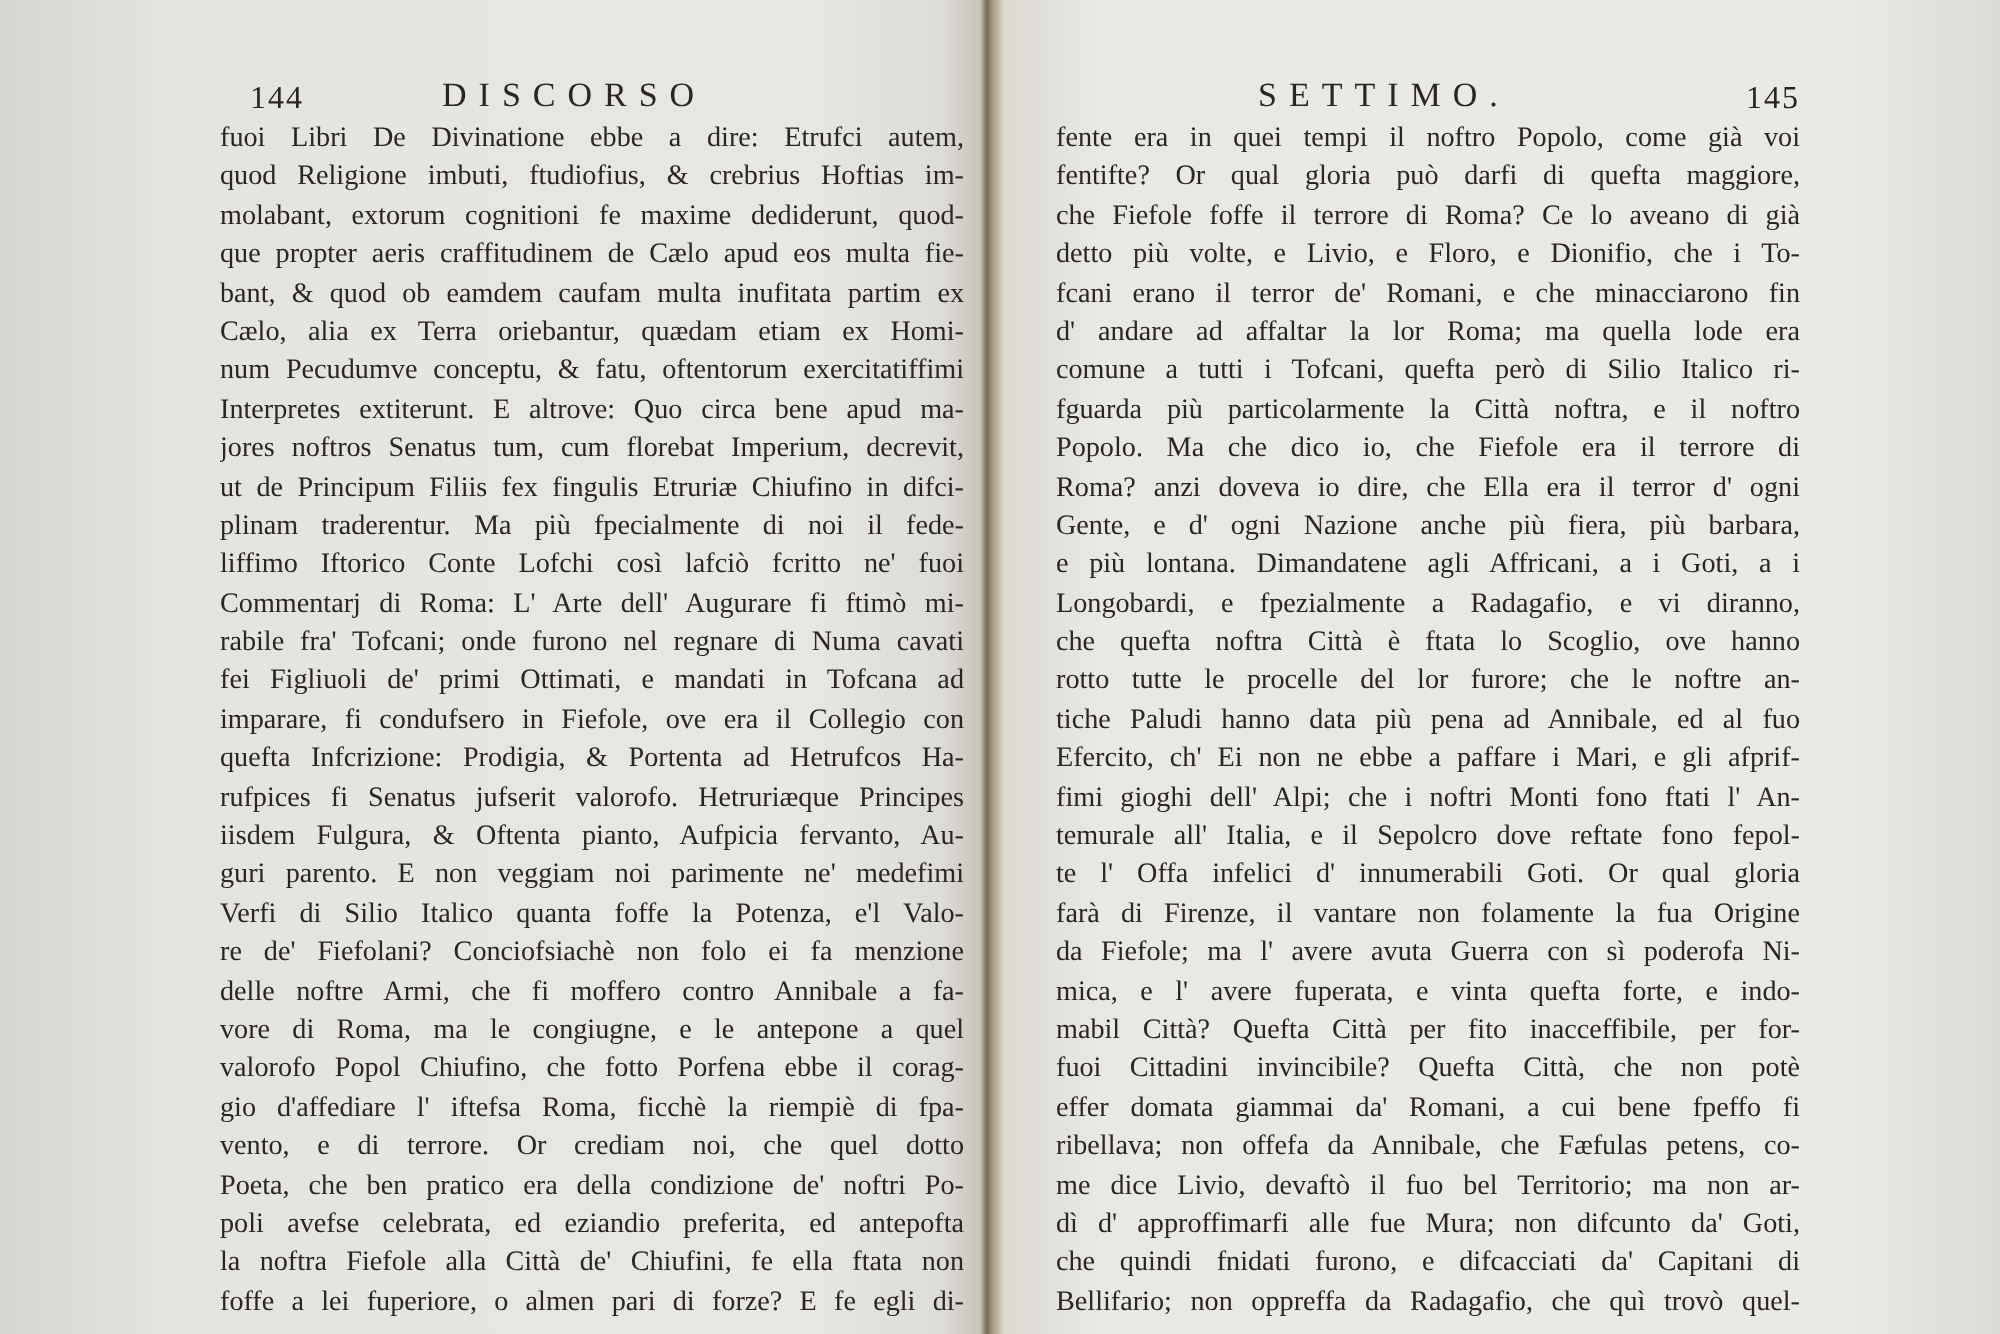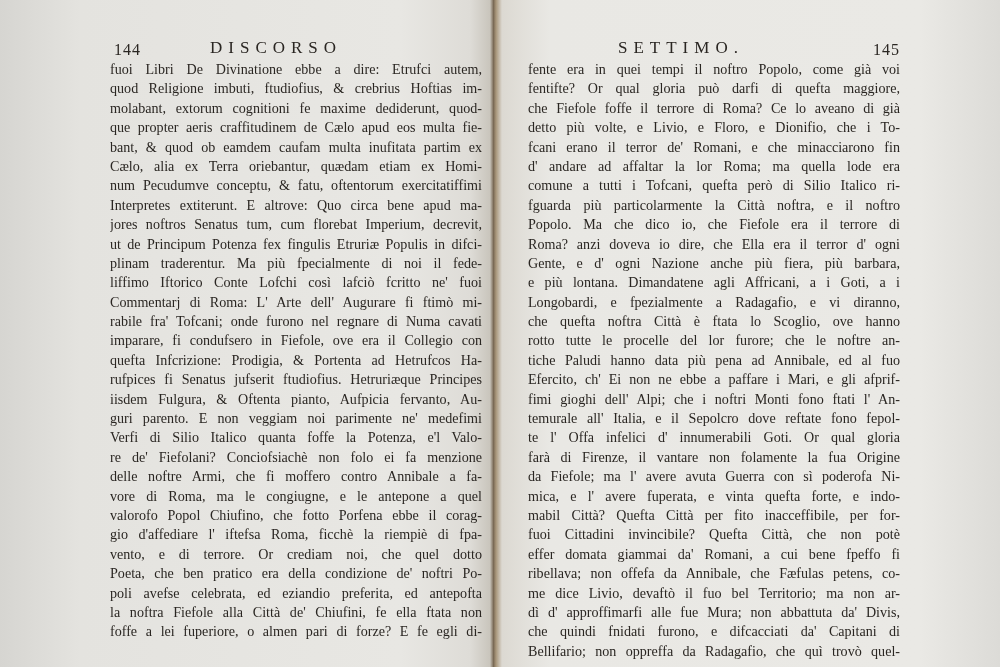--- a/index.html
+++ b/index.html
@@ -12,21 +12,21 @@
     .spread {
       position: relative; width: 1000px; height: 667px;
       background: linear-gradient(90deg, #d6d5d1 0%, #e4e3df 8%, #e8e7e3 40%, #dedcd7 47%, #c9c5bc 49%, #7a6a55 49.35%, #a8967a 49.6%, #dcd9d2 50.2%, #e9e8e4 55%, #eae9e5 92%, #dcdbd7 100%);
     }
     .page {
       position: absolute; top: 36px; width: 372px;
     }
     .page.left { left: 110px; }
     .page.right { left: 528px; }
     .running-head {
-      position: relative; height: 24px; font-size: 17px;
+      position: relative; height: 24px; font-size: 17px; margin-left: 11px;
     }
     .folio { position: absolute; top: 5px; font-size: 16px; letter-spacing: 1px; }
     .left .folio { left: 4px; }
     .right .folio { right: 0px; }
     .head-title {
       position: absolute; top: 2px; letter-spacing: 6px; font-size: 17px;
     }
     .left .head-title { left: 100px; }
     .right .head-title { left: 90px; }
     .lines { margin-top: 0; }
@@ -48,28 +48,29 @@
     <div class="lines" id="left-lines">
         <span class="line">fuoi Libri De Divinatione ebbe a dire: Etrufci autem,</span>
         <span class="line it">quod Religione imbuti, ftudiofius, &amp; crebrius Hoftias im-</span>
         <span class="line it">molabant, extorum cognitioni fe maxime dediderunt, quod-</span>
         <span class="line it">que propter aeris craffitudinem de Cælo apud eos multa fie-</span>
         <span class="line it">bant, &amp; quod ob eamdem caufam multa inufitata partim ex</span>
         <span class="line it">Cælo, alia ex Terra oriebantur, quædam etiam ex Homi-</span>
         <span class="line it">num Pecudumve conceptu, &amp; fatu, oftentorum exercitatiffimi</span>
         <span class="line">Interpretes extiterunt. E altrove: Quo circa bene apud ma-</span>
         <span class="line it">jores noftros Senatus tum, cum florebat Imperium, decrevit,</span>
-        <span class="line it">ut de Principum Potenza fex fingulis Etruriæ Populis in difci-</span>
+        <span class="line it">ut de Principum Filiis fex fingulis Etruriæ Chiufino in difci-</span>
         <span class="line">plinam traderentur. Ma più fpecialmente di noi il fede-</span>
         <span class="line">liffimo Iftorico Conte Lofchi così lafciò fcritto ne' fuoi</span>
         <span class="line">Commentarj di Roma: L' Arte dell' Augurare fi ftimò mi-</span>
         <span class="line it">rabile fra' Tofcani; onde furono nel regnare di Numa cavati</span>
+        <span class="line it">fei Figliuoli de' primi Ottimati, e mandati in Tofcana ad</span>
         <span class="line it">imparare, fi condufsero in Fiefole, ove era il Collegio con</span>
         <span class="line it">quefta Infcrizione: Prodigia, &amp; Portenta ad Hetrufcos Ha-</span>
-        <span class="line it">rufpices fi Senatus jufserit ftudiofius. Hetruriæque Principes</span>
+        <span class="line it">rufpices fi Senatus jufserit valorofo. Hetruriæque Principes</span>
         <span class="line it">iisdem Fulgura, &amp; Oftenta pianto, Aufpicia fervanto, Au-</span>
         <span class="line">guri parento. E non veggiam noi parimente ne' medefimi</span>
         <span class="line">Verfi di Silio Italico quanta foffe la Potenza, e'l Valo-</span>
         <span class="line">re de' Fiefolani? Conciofsiachè non folo ei fa menzione</span>
         <span class="line">delle noftre Armi, che fi moffero contro Annibale a fa-</span>
         <span class="line">vore di Roma, ma le congiugne, e le antepone a quel</span>
         <span class="line">valorofo Popol Chiufino, che fotto Porfena ebbe il corag-</span>
         <span class="line">gio d'affediare l' iftefsa Roma, ficchè la riempiè di fpa-</span>
         <span class="line">vento, e di terrore. Or crediam noi, che quel dotto</span>
         <span class="line">Poeta, che ben pratico era della condizione de' noftri Po-</span>
@@ -107,19 +108,19 @@
         <span class="line">temurale all' Italia, e il Sepolcro dove reftate fono fepol-</span>
         <span class="line">te l' Offa infelici d' innumerabili Goti. Or qual gloria</span>
         <span class="line">farà di Firenze, il vantare non folamente la fua Origine</span>
         <span class="line">da Fiefole; ma l' avere avuta Guerra con sì poderofa Ni-</span>
         <span class="line">mica, e l' avere fuperata, e vinta quefta forte, e indo-</span>
         <span class="line">mabil Città? Quefta Città per fito inacceffibile, per for-</span>
         <span class="line">fuoi Cittadini invincibile? Quefta Città, che non potè</span>
         <span class="line">effer domata giammai da' Romani, a cui bene fpeffo fi</span>
         <span class="line">ribellava; non offefa da Annibale, che Fæfulas petens, co-</span>
         <span class="line">me dice Livio, devaftò il fuo bel Territorio; ma non ar-</span>
-        <span class="line">dì d' approffimarfi alle fue Mura; non abbattuta da' Divis,</span>
+        <span class="line">dì d' approffimarfi alle fue Mura; non difcunto da' Goti,</span>
         <span class="line">che quindi fnidati furono, e difcacciati da' Capitani di</span>
         <span class="line">Bellifario; non oppreffa da Radagafio, che quì trovò quel-</span>
       </div>
 
   </div>
 </div>
 
 </body></html>

